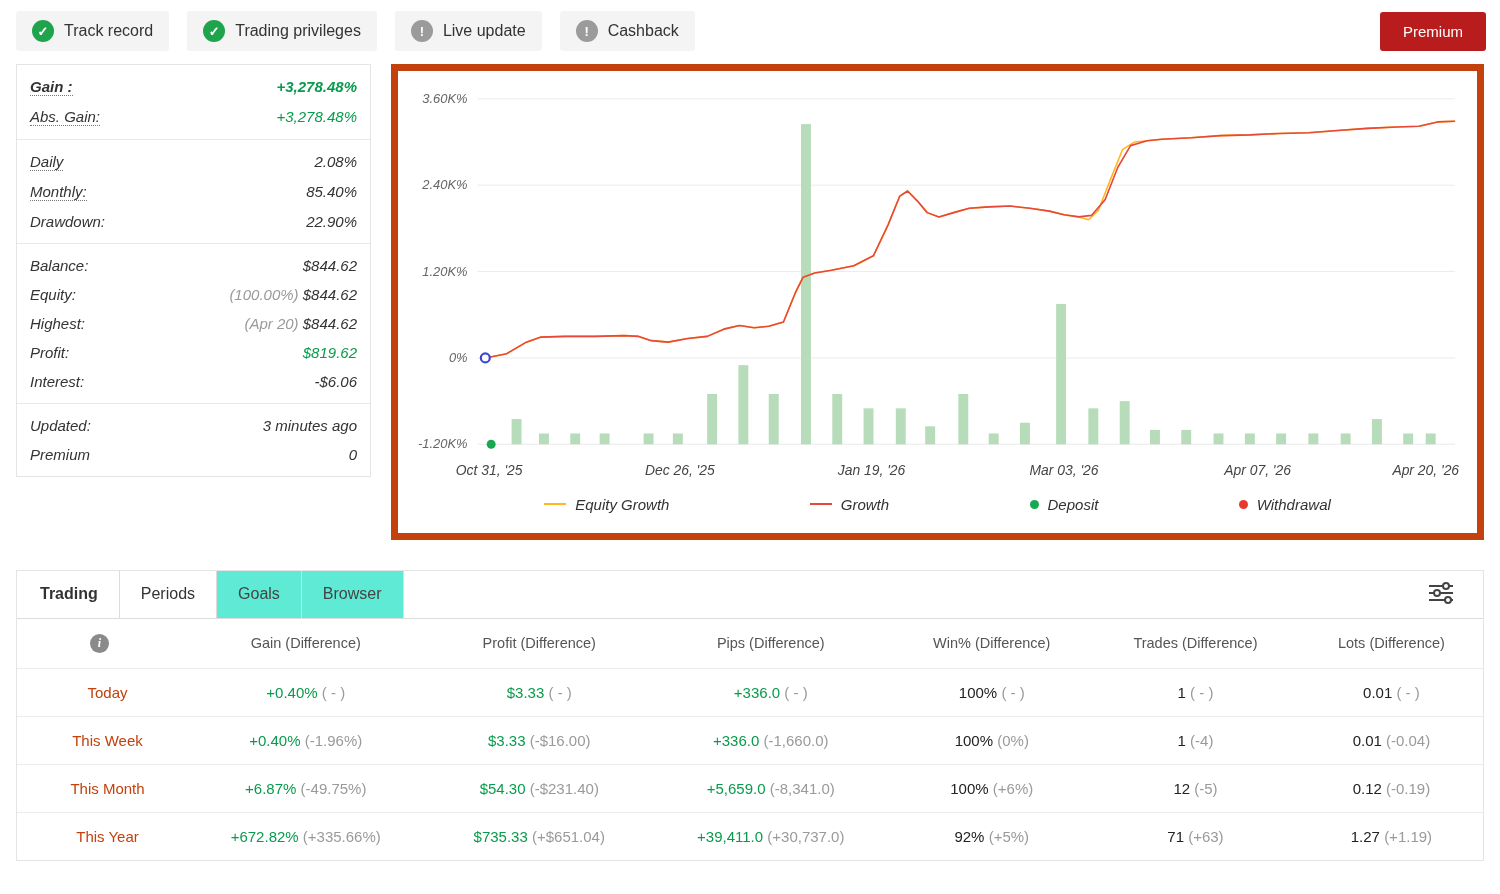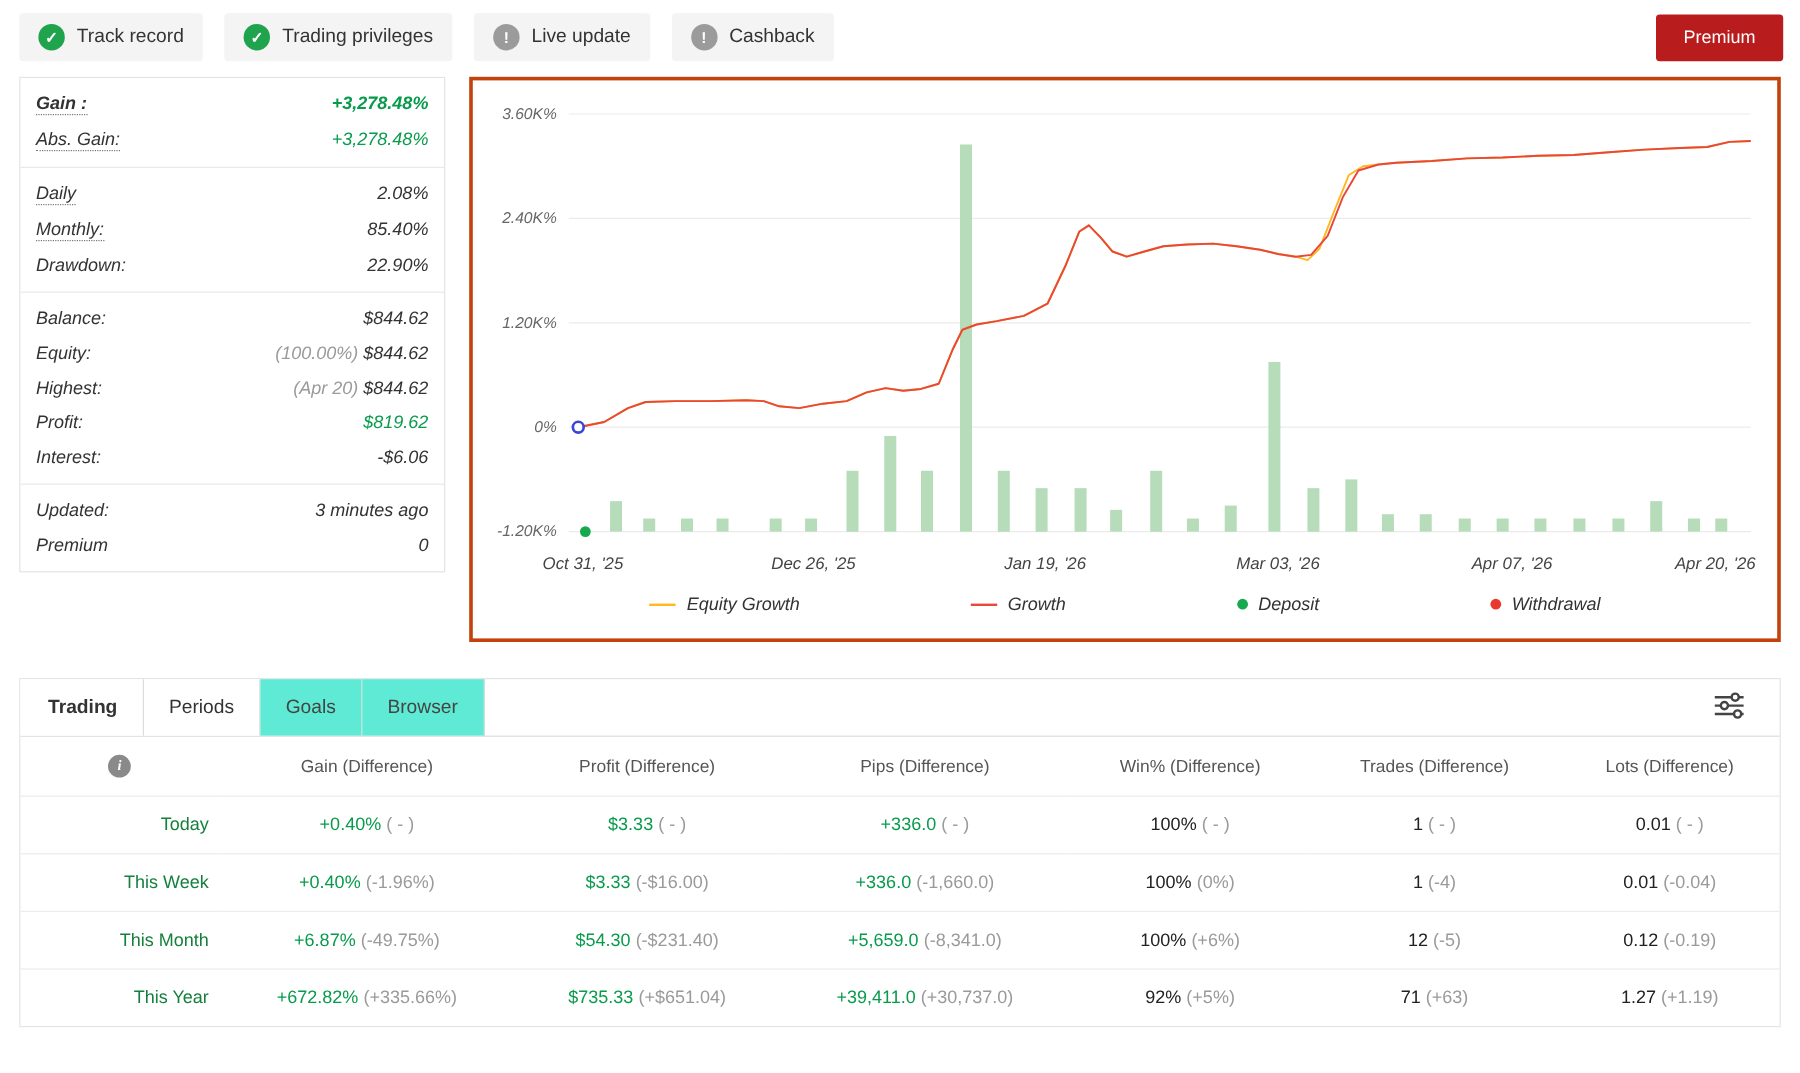--- a/index.html
+++ b/index.html
@@ -21,41 +21,41 @@
   .stat-group { padding: 7px 0; border-bottom: 1px solid #e9e9e9; }
   .stat-group:last-child { border-bottom: none; }
   .stat-row { display: flex; justify-content: space-between; align-items: baseline; padding: 6px 13px; }
   .stat-label { color: #333; }
   .u { border-bottom: 1px dotted #777; cursor: help; }
   .bold { font-weight: bold; }
   .green { color: #089b4c; }
   .muted { color: #9a9a9a; }
   .stat-value { text-align: right; }
   
-  .chart-panel { flex: 1; border: 3px solid #c2410c; background: #fff; padding: 12px 6px 4px; }
+  .chart-panel { flex: 1; border: 7px solid #c2410c; background: #fff; padding: 12px 6px 4px; }
   #growth-chart-svg { width: 100%; height: auto; display: block; }
   #growth-chart-svg text { font-family: "Liberation Sans", sans-serif; }
   #growth-chart-svg .ytick { font-size: 13px; fill: #666; }
   #growth-chart-svg .xtick { font-size: 14px; fill: #444; }
   .legend { display: flex; justify-content: space-around; align-items: center; padding: 12px 70px 16px; font-size: 15px; color: #333; }
   .legend-item { display: flex; align-items: center; gap: 9px; cursor: pointer; }
   .sw-line { width: 22px; height: 2px; display: inline-block; }
   .sw-dot { width: 9px; height: 9px; border-radius: 50%; display: inline-block; }
   
   .bottom { margin: 30px 16px 0; border: 1px solid #e4e4e4; background: #fff; }
   .tabs { display: flex; align-items: stretch; border-bottom: 1px solid #dcdcdc; height: 48px; }
   .tab { display: flex; align-items: center; padding: 0 21px; font-size: 16px; border-right: 1px solid #dcdcdc; cursor: pointer; color: #333; }
   .tab.first { padding-left: 23px; font-weight: bold; background: #fff; }
   .tab.active { background: #fff; }
   .tab.inactive { background: #5eead4; color: #444; }
   .filter-btn { margin-left: auto; margin-right: 24px; align-self: center; background: none; border: none; cursor: pointer; padding: 4px; }
   table { width: 100%; border-collapse: collapse; font-size: 15px; }
   thead th { font-weight: normal; color: #555; padding: 15px 8px; font-size: 14.5px; text-align: center; }
   tbody td { padding: 15px 8px; border-top: 1px solid #ececec; text-align: center; }
-  td.rowlabel { text-align: right; padding-left: 24px; width: 165px; color: #15803d; }
+  td.rowlabel { text-align: center; padding-left: 24px; width: 165px; color: #c2410c; }
   th.iconcell { width: 165px; }
   .v { color: #222; }
   .v.green { color: #089b4c; }
   .d { color: #9a9a9a; }
   .info-i { display: inline-flex; width: 19px; height: 19px; border-radius: 50%; background: #8a8a8a; color: #fff; align-items: center; justify-content: center; font-size: 12px; font-weight: bold; font-family: "Liberation Serif", serif; font-style: italic; cursor: pointer; }
 </style>
 </head>
 <body>
 
 <div class="topbar">

